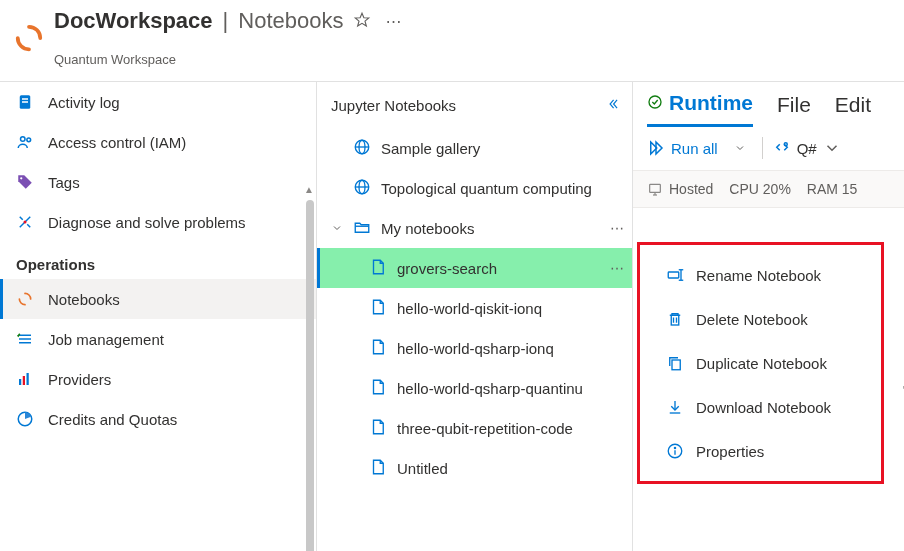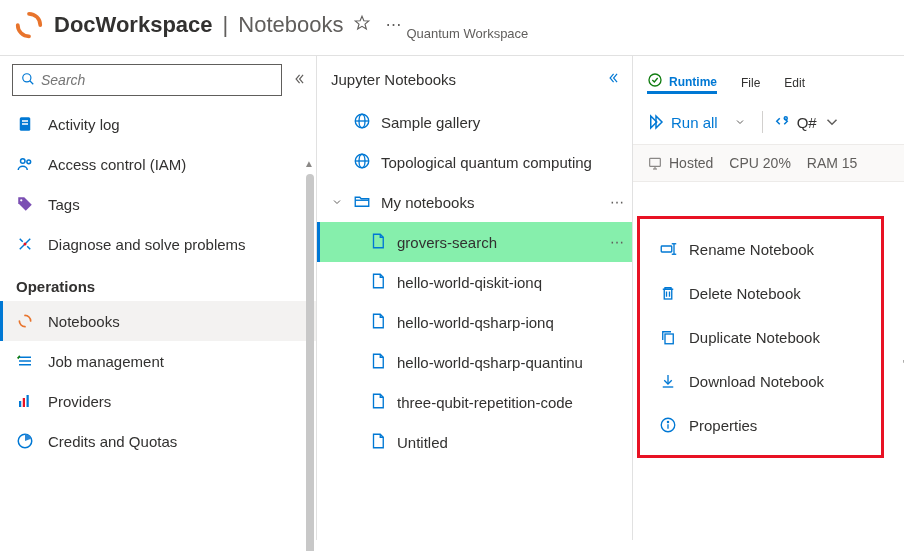--- a/index.html
+++ b/index.html
@@ -1,21 +1,21 @@
 <!DOCTYPE html>
 <html><head>
 <meta charset="utf-8">
 <style>
   * { box-sizing: border-box; margin: 0; padding: 0; }
   body { font-family: "Segoe UI", Arial, sans-serif; font-size: 14px; color: #323130; background: #fff; width: 904px; height: 551px; overflow: hidden; position: relative; }
 
   
   .header { display: flex; align-items: center; padding: 8px 14px 14px 14px; gap: 10px; }
   .logo-icon svg { width: 30px; height: 30px; display:block;}
-  .title-block { display:flex; flex-direction:row; }
+  .title-block { display:flex; flex-direction:column; }
   .title-line { display:flex; align-items:center; gap:10px; }
   .title-main { font-size: 22px; font-weight: 600; }
   .title-sub { font-size: 22px; color:#605e5c; font-weight:400; }
   .title-pipe { font-size:22px; color:#605e5c; }
   .subtitle { font-size: 13px; color: #605e5c; margin-top:18px;}
   .star-icon, .more-icon { color:#605e5c; cursor:pointer; }
   .star-icon svg { width:18px; height:18px; }
   .more-icon { font-size:16px; letter-spacing:1px; padding:0 4px;}
 
   
@@ -51,37 +51,37 @@
   .tree-item.selected::before{content:"";position:absolute;left:0;top:0;bottom:0;width:3px;background:#0078d4;}
   .chev svg{width:12px;height:12px; color:#605e5c;}
   .tree-item .dots{ margin-left:auto; color:#605e5c; font-size:14px;}
   .globe { color:#0078d4; }
   .folder-open { color:#0078d4;}
   .file-icon { color:#0078d4;}
 
   
   .right { flex:1; border-left:1px solid #e1e1e1; border-top:1px solid #e1e1e1; position:relative; overflow:hidden;}
   .tabs { display:flex; align-items:center; gap:24px; padding:10px 14px 0 14px; height:44px; }
-  .tab { font-size:12px; color:#323130; cursor:pointer;}
+  .tab { font-size:21px; color:#323130; padding-bottom:9px; cursor:pointer;}
   .tab.active { font-weight:600; border-bottom:3px solid #0078d4; color:#0078d4; display:flex; align-items:center; gap:6px;}
   .tab.active .check-icon svg{width:16px;height:16px;color:#107c10;}
   .toolbar { display:flex; align-items:center; gap:10px; padding:8px 14px; height:44px;}
   .runall { display:flex; align-items:center; gap:6px; color:#0078d4; font-size:15px; cursor:pointer;}
   .runall svg{width:18px;height:18px;}
   .tb-split { display:flex; align-items:center; padding:0 6px; cursor:pointer;}
   .tb-split svg{width:12px;height:12px;color:#605e5c;}
   .divider { width:1px; height:22px; background:#d2d0ce;}
   .plug { display:flex; align-items:center; gap:6px; color:#323130; font-size:15px;}
   .plug svg{width:18px;height:18px;color:#0078d4;}
   .statusbar { display:flex; align-items:center; gap:16px; background:#faf9f8; border-top:1px solid #edebe9; border-bottom:1px solid #edebe9; height:38px; padding:0 14px; font-size:14px; color:#605e5c;}
   .statusbar .hosted{display:flex;align-items:center;gap:6px;}
   .statusbar svg{width:16px;height:16px;color:#8a8886;}
 
   
-  .context-menu { position:absolute; left:4px; top:160px; width:247px; background:#fff; border:3px solid #e81123; padding:8px 5px;}
+  .context-menu { position:absolute; left:4px; top:160px; width:247px; background:#fff; border:3px solid #e81123; padding:8px 12px;}
   .ctx-item { display:flex; align-items:center; gap:12px; height:44px; padding:0 14px; font-size:15px; cursor:pointer;}
   .ctx-item .ctx-icon{width:18px;display:flex;justify-content:center;}
   .ctx-item .ctx-icon svg{width:18px;height:18px;color:#0078d4;}
 
   .bg-text { position:absolute; left:270px; top:218px; font-size:42px; color:#1b1a19; white-space:pre; line-height:1.5;}
 </style>
 </head>
 <body>
 
 <div class="header">
@@ -103,33 +103,20 @@
       </span>
       <span class="more-icon">⋯</span>
     </div>
     <div class="subtitle">Quantum Workspace</div>
   </div>
 </div>
 
 <div class="columns">
 
   <div class="sidebar">
-    <div class="search-row">
-      <div class="search-box">
-        <span><svg width="14" height="14" viewBox="0 0 24 24" fill="none" stroke="#0078d4" stroke-width="2">
-              <circle cx="10" cy="10" r="7"></circle>
-              <line x1="15" y1="15" x2="21" y2="21"></line>
-            </svg></span>
-        <input placeholder="Search" style="">
-      </div>
-      <span class="collapse-icon"><svg viewBox="0 0 24 24" fill="none" stroke="#605e5c" stroke-width="2">
-            <polyline points="13,5 7,12 13,19"></polyline>
-            <polyline points="19,5 13,12 19,19"></polyline>
-          </svg></span>
-    </div>
     <span class="scroll-arrow">▲</span>
 
     <ul class="sidebar-list">
       <li class="sidebar-item">
         <span class="item-icon">
             <svg viewBox="0 0 24 24" fill="#0078d4">
               <rect x="5" y="3" width="14" height="18" rx="2"></rect>
               <rect x="8" y="7" width="8" height="2" fill="#fff"></rect>
               <rect x="8" y="11" width="8" height="2" fill="#fff"></rect>
             </svg>

